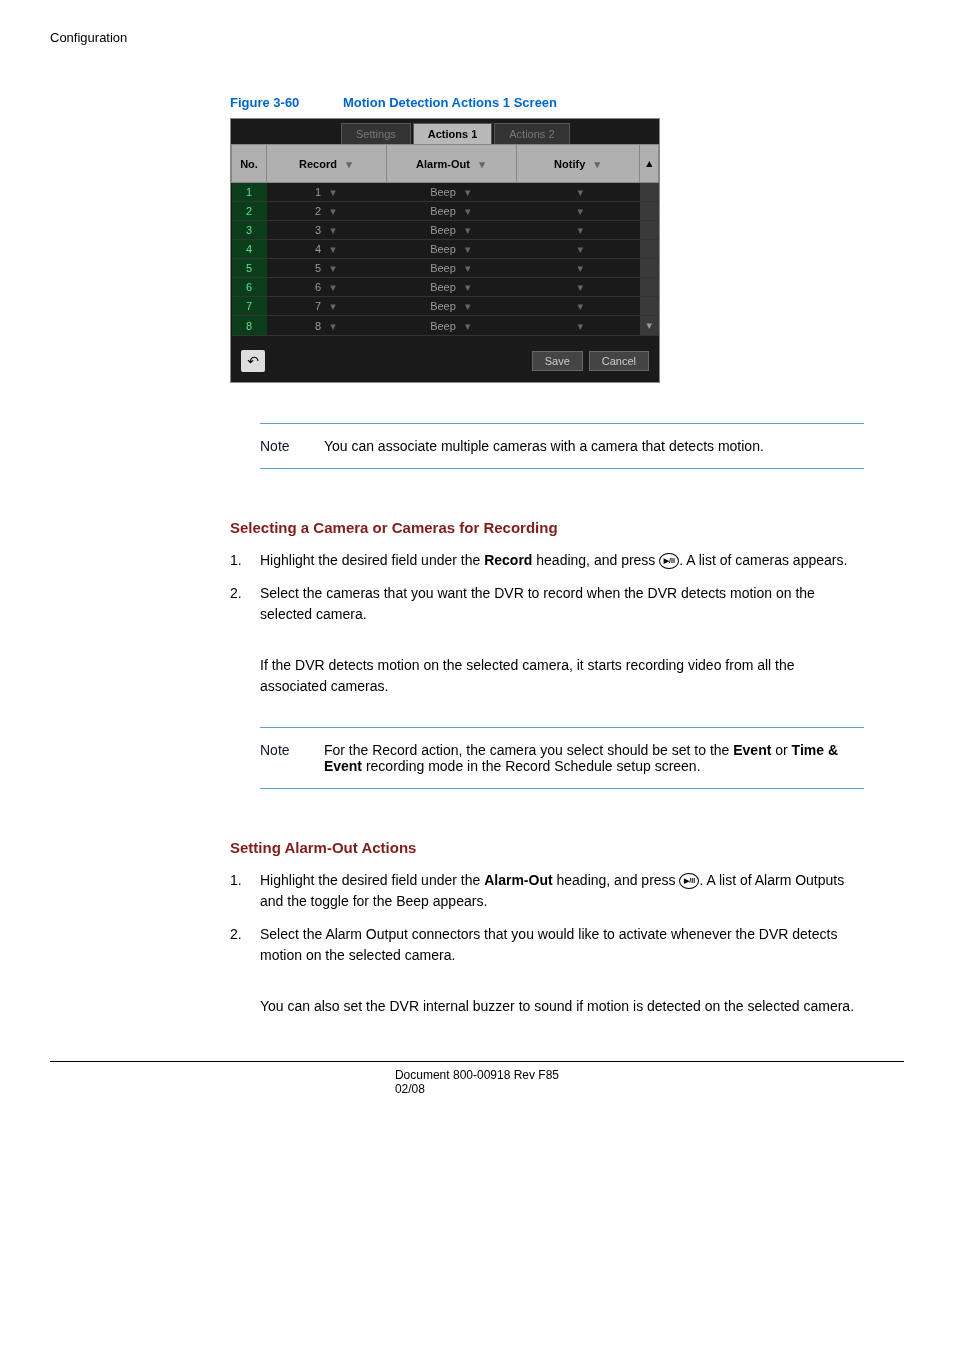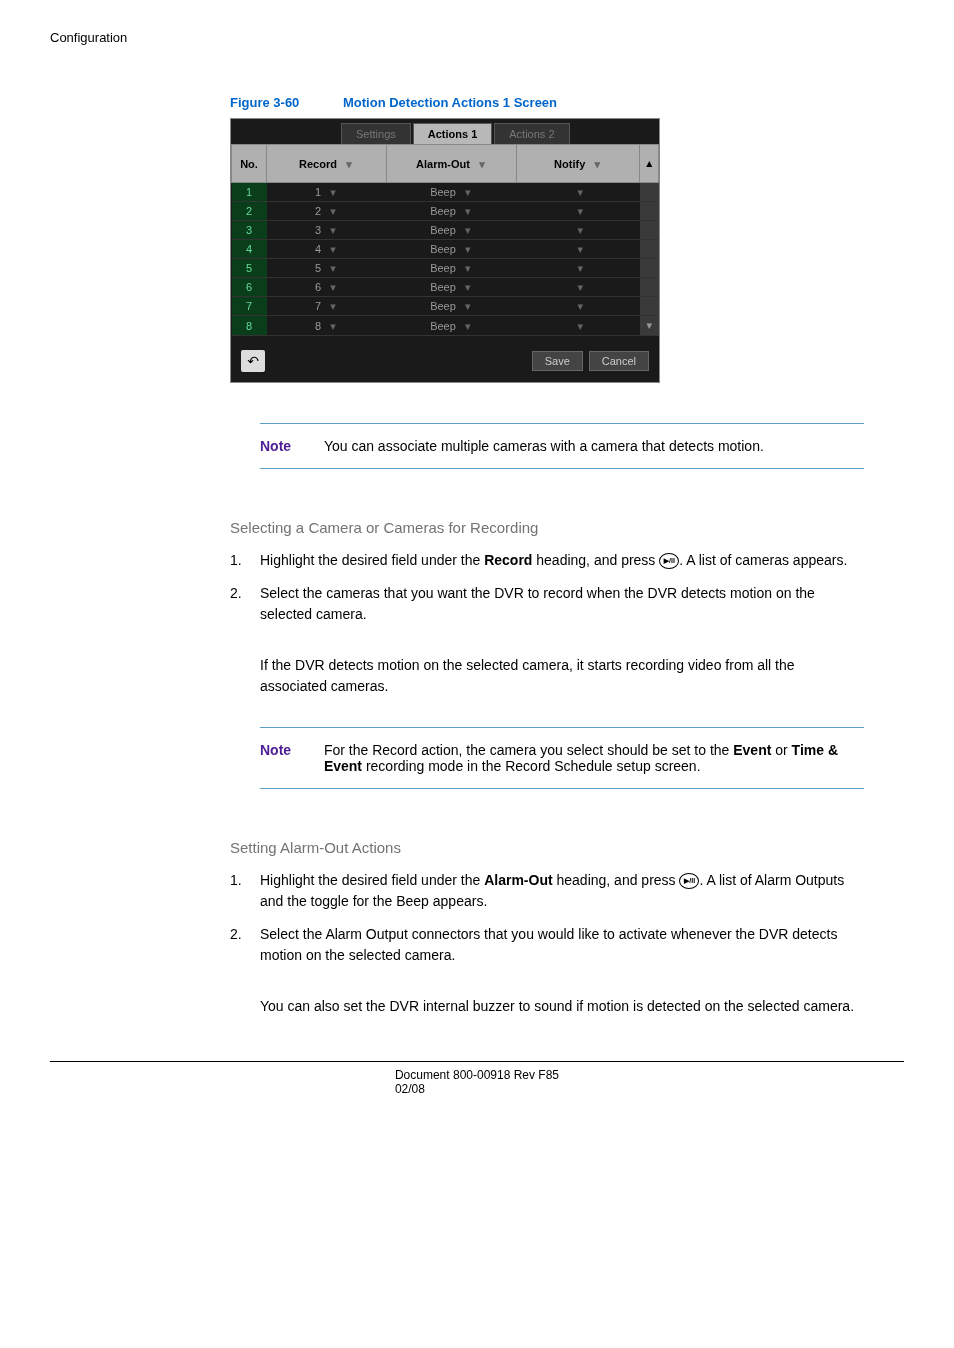--- a/index.html
+++ b/index.html
@@ -147,34 +147,34 @@
     }
     .note-block {
       margin-left: 210px;
       margin-right: 40px;
       border-top: 1.5px solid #5aa0c8;
       border-bottom: 1.5px solid #5aa0c8;
       padding: 14px 0;
       margin-bottom: 50px;
     }
     .note-label {
-      color: #4c1d95;
-      font-weight: bold;
+      color: #0f172a;
+      font-weight: normal;
       display: inline-block;
       width: 60px;
       vertical-align: top;
     }
     .note-text {
       display: inline-block;
       width: calc(100% - 70px);
       vertical-align: top;
     }
     .section-heading {
-      color: #737373;
-      font-weight: normal;
+      color: #7f1d1d;
+      font-weight: bold;
       font-size: 15px;
       margin-left: 180px;
       margin-bottom: 14px;
     }
     .numbered-list {
       margin-left: 180px;
       margin-right: 40px;
       list-style: none;
       counter-reset: item;
       margin-bottom: 30px;

